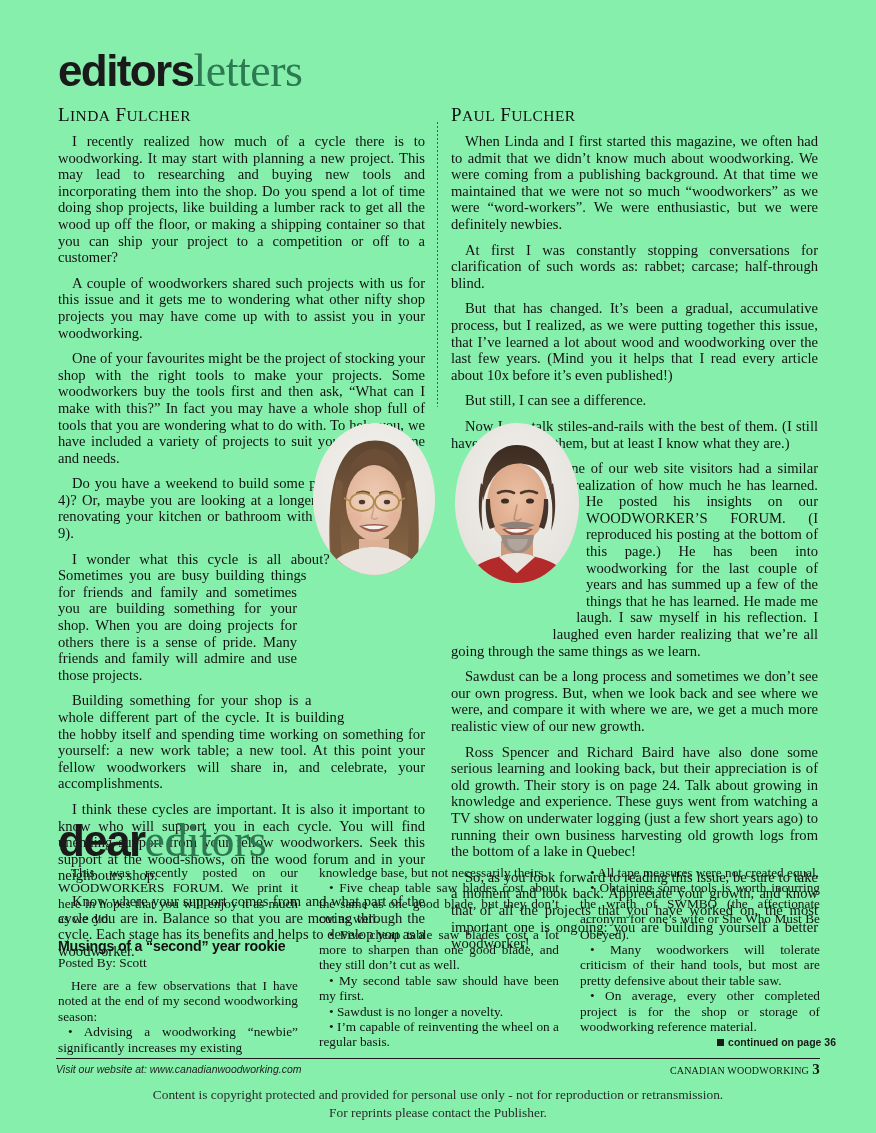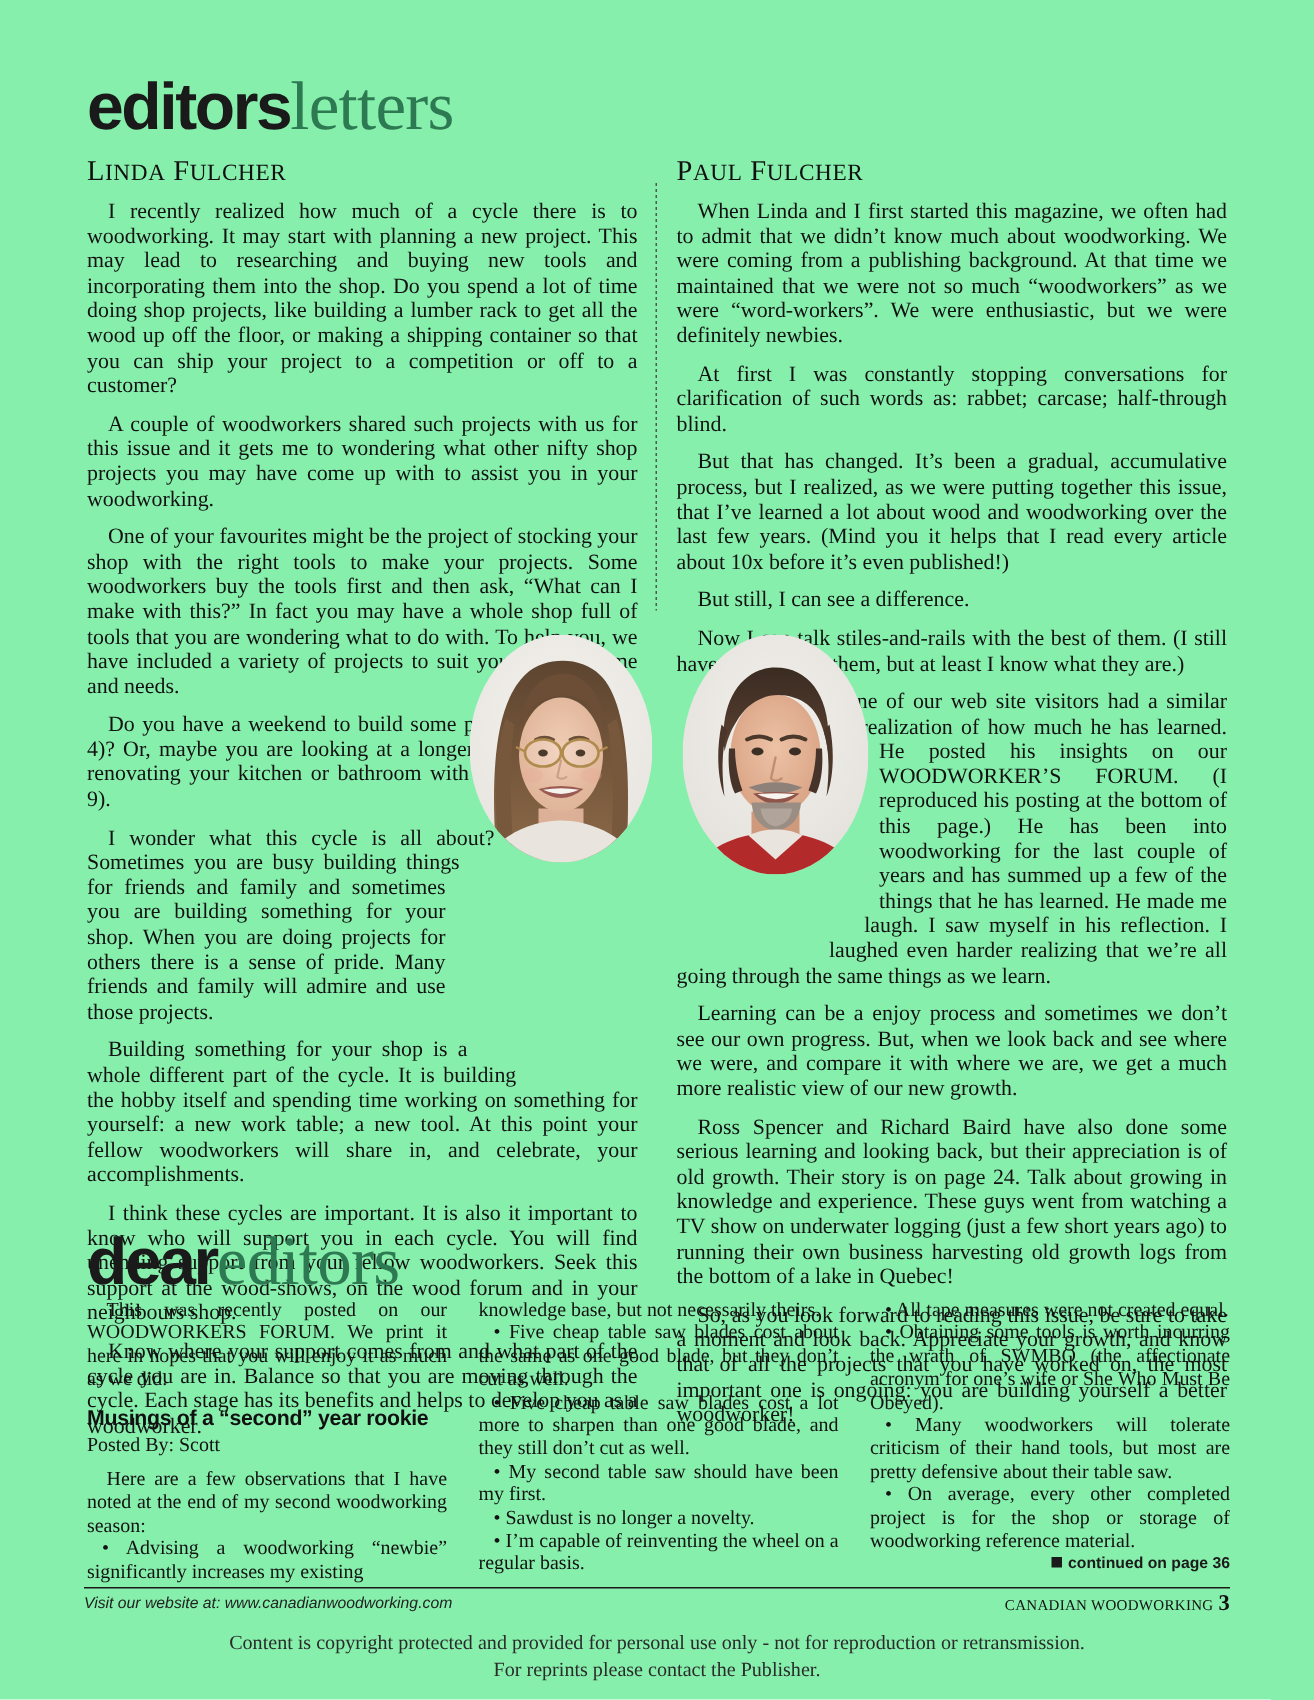--- a/index.html
+++ b/index.html
@@ -164,21 +164,21 @@
   .posted {
     font-size: 13.3px;
     line-height: 15.4px;
     margin: 0 0 8px 0 !important;
     text-align: right;
   }
 
   
   .continued {
     position: absolute;
-    right: 56px;
+    right: 40px;
     top: 1036px;
     font-family: "Liberation Sans", sans-serif;
     font-weight: bold;
     font-size: 10.5px;
     color: #1a1a1a;
     white-space: nowrap;
   }
   .sq {
     display: inline-block;
     width: 7px;
@@ -264,21 +264,21 @@
     <div class="byline">
       <span class="cap">P</span><span class="sc">AUL</span> <span class="cap">F</span><span class="sc">ULCHER</span>
     </div>
     <p class="body">When Linda and I first started this magazine, we often had to admit that we didn’t know much about woodworking. We were coming from a publishing background. At that time we maintained that we were not so much “woodworkers” as we were “word-workers”. We were enthusiastic, but we were definitely newbies.</p>
     <p class="body">At first I was constantly stopping conversations for clarification of such words as: rabbet; carcase; half-through blind.</p>
     <p class="body">But that has changed. It’s been a gradual, accumulative process, but I realized, as we were putting together this issue, that I’ve learned a lot about wood and woodworking over the last few years. (Mind you it helps that I read every article about 10x before it’s even published!)</p>
     <p class="body">But still,  I can see a difference.</p>
     <p class="body">Now I can talk stiles-and-rails with the best of them. (I still haven’t mastered them, but at least I know what they are.)</p>
     <div class="wrap-left"></div>
     <p class="body">One of our web site visitors had a similar realization of how much he has learned. He posted his insights on our WOODWORKER’S FORUM. (I reproduced his posting at the bottom of this page.) He has been into woodworking for the last couple of years and has summed up a few of the things that he has learned. He made me laugh. I saw myself in his reflection. I laughed even harder realizing that we’re all going through the same things as we learn.</p>
-    <p class="body">Learning can be a enjoy process and sometimes we don’t see our own progress. But, when we look back and see where we were, and compare it with where we are, we get a much more realistic view of our new growth.</p>
+    <p class="body">Sawdust can be a long process and sometimes we don’t see our own progress. But, when we look back and see where we were, and compare it with where we are, we get a much more realistic view of our new growth.</p>
     <p class="body">Ross Spencer and Richard Baird have also done some serious learning and looking back, but their appreciation is  of old growth. Their story is on page 24. Talk about growing in knowledge and experience. These guys went from watching a TV show on underwater logging (just a few short years ago) to running their own business harvesting old growth logs from the bottom of a lake in Quebec!</p>
     <p class="body last">So, as you look forward to reading this issue, be sure to take a moment and look back. Appreciate your growth, and know that of all the projects that you have worked on, the most important one is ongoing: you are building yourself a better woodworker!</p>
   </div>
 
   <div class="photo" id="photo-linda">
     <svg viewBox="0 0 122 152" preserveAspectRatio="xMidYMid slice">
       <defs>
         <radialGradient id="bgL" cx="50%" cy="40%" r="75%">
           <stop offset="0%" stop-color="#f4f2ee"></stop>
           <stop offset="100%" stop-color="#e6e3dd"></stop>

